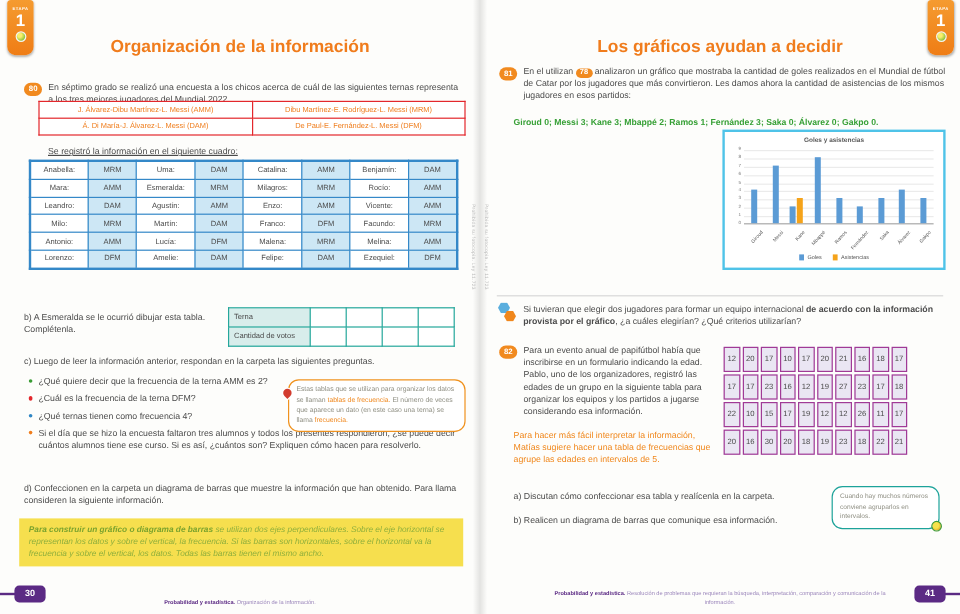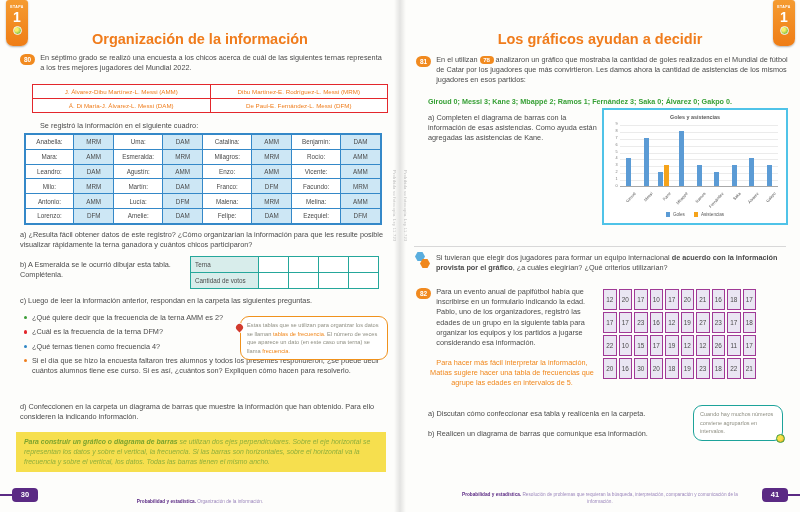--- a/index.html
+++ b/index.html
@@ -116,39 +116,39 @@
 
 <div class="page" id="page-left">
   <div class="etapa" style="left:6px;">
     <span class="elbl">ETAPA</span>
     <span class="enum">1</span>
     <span class="ball"></span>
   </div>
 
   <div class="h-title">Organización de la información</div>
 
-  <div class="prob" style="top:53px; left:20px; width:364px;">
+  <div class="prob" style="top:68px; left:20px; width:364px;">
     <span class="pnum">80</span>
     <span>En séptimo grado se realizó una encuesta a los chicos acerca de cuál de las siguientes ternas representa a los tres mejores jugadores del Mundial 2022.</span>
   </div>
 
   <table class="ternas">
     <tbody>
       <tr>
         <td>J. Álvarez-Dibu Martínez-L. Messi (AMM)</td>
         <td>Dibu Martínez-E. Rodríguez-L. Messi (MRM)</td>
       </tr>
       <tr>
         <td>Á. Di María-J. Álvarez-L. Messi (DAM)</td>
         <td>De Paul-E. Fernández-L. Messi (DFM)</td>
       </tr>
     </tbody>
   </table>
 
-  <div class="para" style="top:121px; left:40px;">Se registró la información en el siguiente cuadro:</div>
+  <div class="para" style="top:121px; left:40px;text-decoration:underline;">Se registró la información en el siguiente cuadro:</div>
 
   <table class="votes">
       <tbody>
         <tr>
           <td class="vname">Anabella:</td>
           <td class="vval">MRM</td>
           <td class="vname">Uma:</td>
           <td class="vval">DAM</td>
           <td class="vname">Catalina:</td>
           <td class="vval">AMM</td>
@@ -201,21 +201,20 @@
           <td class="vname">Amelie:</td>
           <td class="vval">DAM</td>
           <td class="vname">Felipe:</td>
           <td class="vval">DAM</td>
           <td class="vname">Ezequiel:</td>
           <td class="vval">DFM</td>
         </tr>
       </tbody>
     </table>
 
-  <div class="para" style="top:230px; left:20px; width:366px;">a) ¿Resulta fácil obtener datos de este registro? ¿Cómo organizarían la información para que les resulte posible visualizar rápidamente la terna ganadora y cuántos chicos participaron?</div>
 
   <div class="para" style="top:260px; left:20px; width:162px;">b) A Esmeralda se le ocurrió dibujar esta tabla. Complétenla.</div>
   <table class="freq">
       <tbody>
         <tr>
           <td class="fhead">Terna</td>
           <td class="fcell"></td>
           <td class="fcell"></td>
           <td class="fcell"></td>
           <td class="fcell"></td>
@@ -237,21 +236,21 @@
       <li class="narrow"><span class="dot" style="background: rgb(227, 39, 44);"></span><span>¿Cuál es la frecuencia de la terna DFM?</span></li>
       <li class="narrow"><span class="dot" style="background: rgb(47, 134, 196);"></span><span>¿Qué ternas tienen como frecuencia 4?</span></li>
       <li><span class="dot" style="background: rgb(239, 125, 28);"></span><span>Si el día que se hizo la encuesta faltaron tres alumnos y todos los presentes respondieron, ¿se puede decir cuántos alumnos tiene ese curso. Si es así, ¿cuántos son? Expliquen cómo hacen para resolverlo.</span></li>
     </ul>
 
   <div class="callout-orange">
     <span class="pin"></span>
     <span>Estas tablas que se utilizan para organizar los datos se llaman </span><span class="hl">tablas de frecuencia.</span><span> El número de veces que aparece un dato (en este caso una terna) se llama </span><span class="hl">frecuencia.</span>
   </div>
 
-  <div class="para" style="top:402px; left:20px; width:366px;">d) Confeccionen en la carpeta un diagrama de barras que muestre la información que han obtenido. Para ello consideren la indicando información.</div>
+  <div class="para" style="top:402px; left:20px; width:366px;">d) Confeccionen en la carpeta un diagrama de barras que muestre la información que han obtenido. Para llama consideren la siguiente información.</div>
 
   <div class="tipbox">
     <span class="lead">Para construir un gráfico o diagrama de barras </span><span>se utilizan dos ejes perpendiculares. Sobre el eje horizontal se representan los datos y sobre el vertical, la frecuencia. Si las barras son horizontales, sobre el horizontal va la frecuencia y sobre el vertical, los datos. Todas las barras tienen el mismo ancho.</span>
   </div>
 
   <div class="pline" id="pline-left"></div>
   <div class="pagenum" id="pagenum-left">30</div>
   <div class="footer-text">
     <span class="fbold">Probabilidad y estadística.</span><span> Organización de la información.</span>
   </div>
@@ -267,21 +266,20 @@
 
   <div class="h-title">Los gráficos ayudan a decidir</div>
 
   <div class="prob" style="top:55px; left:16px; width:376px;">
     <span class="pnum">81</span>
     <span><span>En el utilizan </span><span class="badge-inline">78</span><span> analizaron un gráfico que mostraba la cantidad de goles realizados en el Mundial de fútbol de Catar por los jugadores que más convirtieron. Les damos ahora la cantidad de asistencias de los mismos jugadores en esos partidos:</span></span>
   </div>
 
   <div class="greenline">Giroud 0; Messi 3; Kane 3; Mbappé 2; Ramos 1; Fernández 3; Saka 0; Álvarez 0; Gakpo 0.</div>
 
-  <div class="para" style="top:113px; left:28px; width:170px;">a) Completen el diagrama de barras con la información de esas asistencias. Como ayuda están agregadas las asistencias de Kane.</div>
 
   <div class="chartbox">
     <div class="chart-title">Goles y asistencias</div>
     <div class="plot">
         <span class="ylab" style="top: 60px;">0</span>
         <div class="gridline" style="top: 55.1111px;"></div>
         <span class="ylab" style="top: 53.1111px;">1</span>
         <div class="gridline" style="top: 48.2222px;"></div>
         <span class="ylab" style="top: 46.2222px;">2</span>
         <div class="gridline" style="top: 41.3333px;"></div>
@@ -391,21 +389,21 @@
           <td>18</td>
           <td>19</td>
           <td>23</td>
           <td>18</td>
           <td>22</td>
           <td>21</td>
         </tr>
       </tbody>
     </table>
 
-  <div class="para orange-note" style="top:358px; left:28px; width:168px;text-align:center;">Para hacer más fácil interpretar la información, Matías sugiere hacer una tabla de frecuencias que agrupe las edades en intervalos de 5.</div>
+  <div class="para orange-note" style="top:358px; left:28px; width:168px;">Para hacer más fácil interpretar la información, Matías sugiere hacer una tabla de frecuencias que agrupe las edades en intervalos de 5.</div>
 
   <div class="para" style="top:409px; left:28px; width:258px;">a) Discutan cómo confeccionar esa tabla y realícenla en la carpeta.</div>
   <div class="para" style="top:429px; left:28px; width:258px;">b) Realicen un diagrama de barras que comunique esa información.</div>
 
   <div class="callout-teal">
     <span>Cuando hay muchos números conviene agruparlos en intervalos.</span>
     <span class="compass"></span>
   </div>
 
   <div class="pline" id="pline-right"></div>

